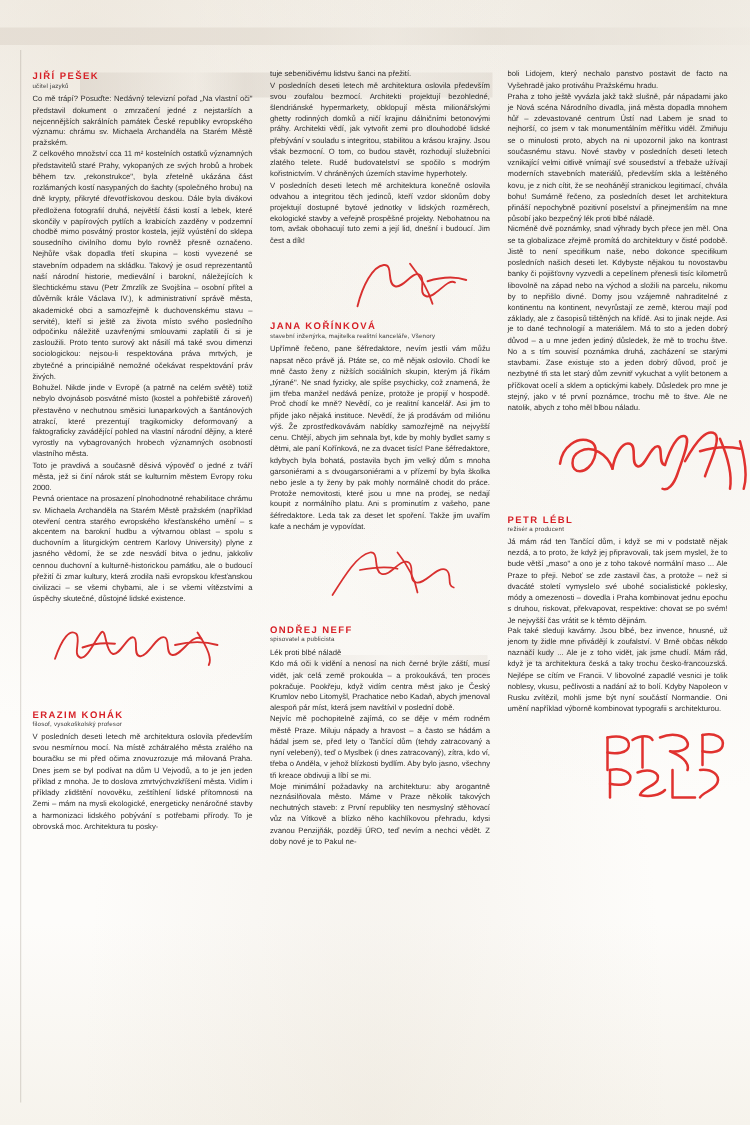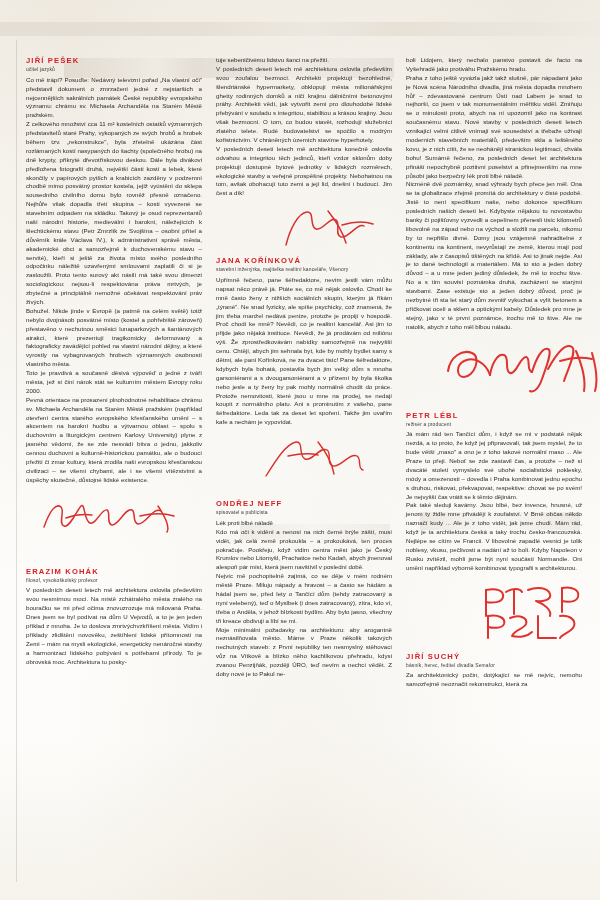--- a/index.html
+++ b/index.html
@@ -306,22 +306,17 @@
           <path d="M86 6 L86 30"></path>
           <path d="M86 6 C96 4, 104 8, 102 15 C100 21, 90 20, 86 19"></path>
           <path d="M12 34 L12 56"></path>
           <path d="M12 34 C22 32, 30 36, 28 42 C26 47, 16 46, 12 45"></path>
           <path d="M34 36 C44 32, 52 36, 50 42 C48 47, 38 48, 36 54 C44 56, 52 54, 56 50"></path>
           <path d="M62 34 L62 56 L80 56"></path>
           <path d="M84 34 C94 33, 100 38, 98 44 C96 50, 86 52, 84 56"></path>
         </svg>
       </div>
 
-      <div class="contrib">
-        <div class="contrib-name">JIŘÍ SUCHÝ</div>
-        <div class="contrib-role">básník, herec, ředitel divadla Semafor</div>
-        <p class="body-text">Za architektonický počin, dotýkající se mě nejvíc, nemohu samozřejmě neoznačit rekonstrukci, která za</p>
-      </div>
 
     </div>
 
   </div>
 </div>
 
 </body></html>

